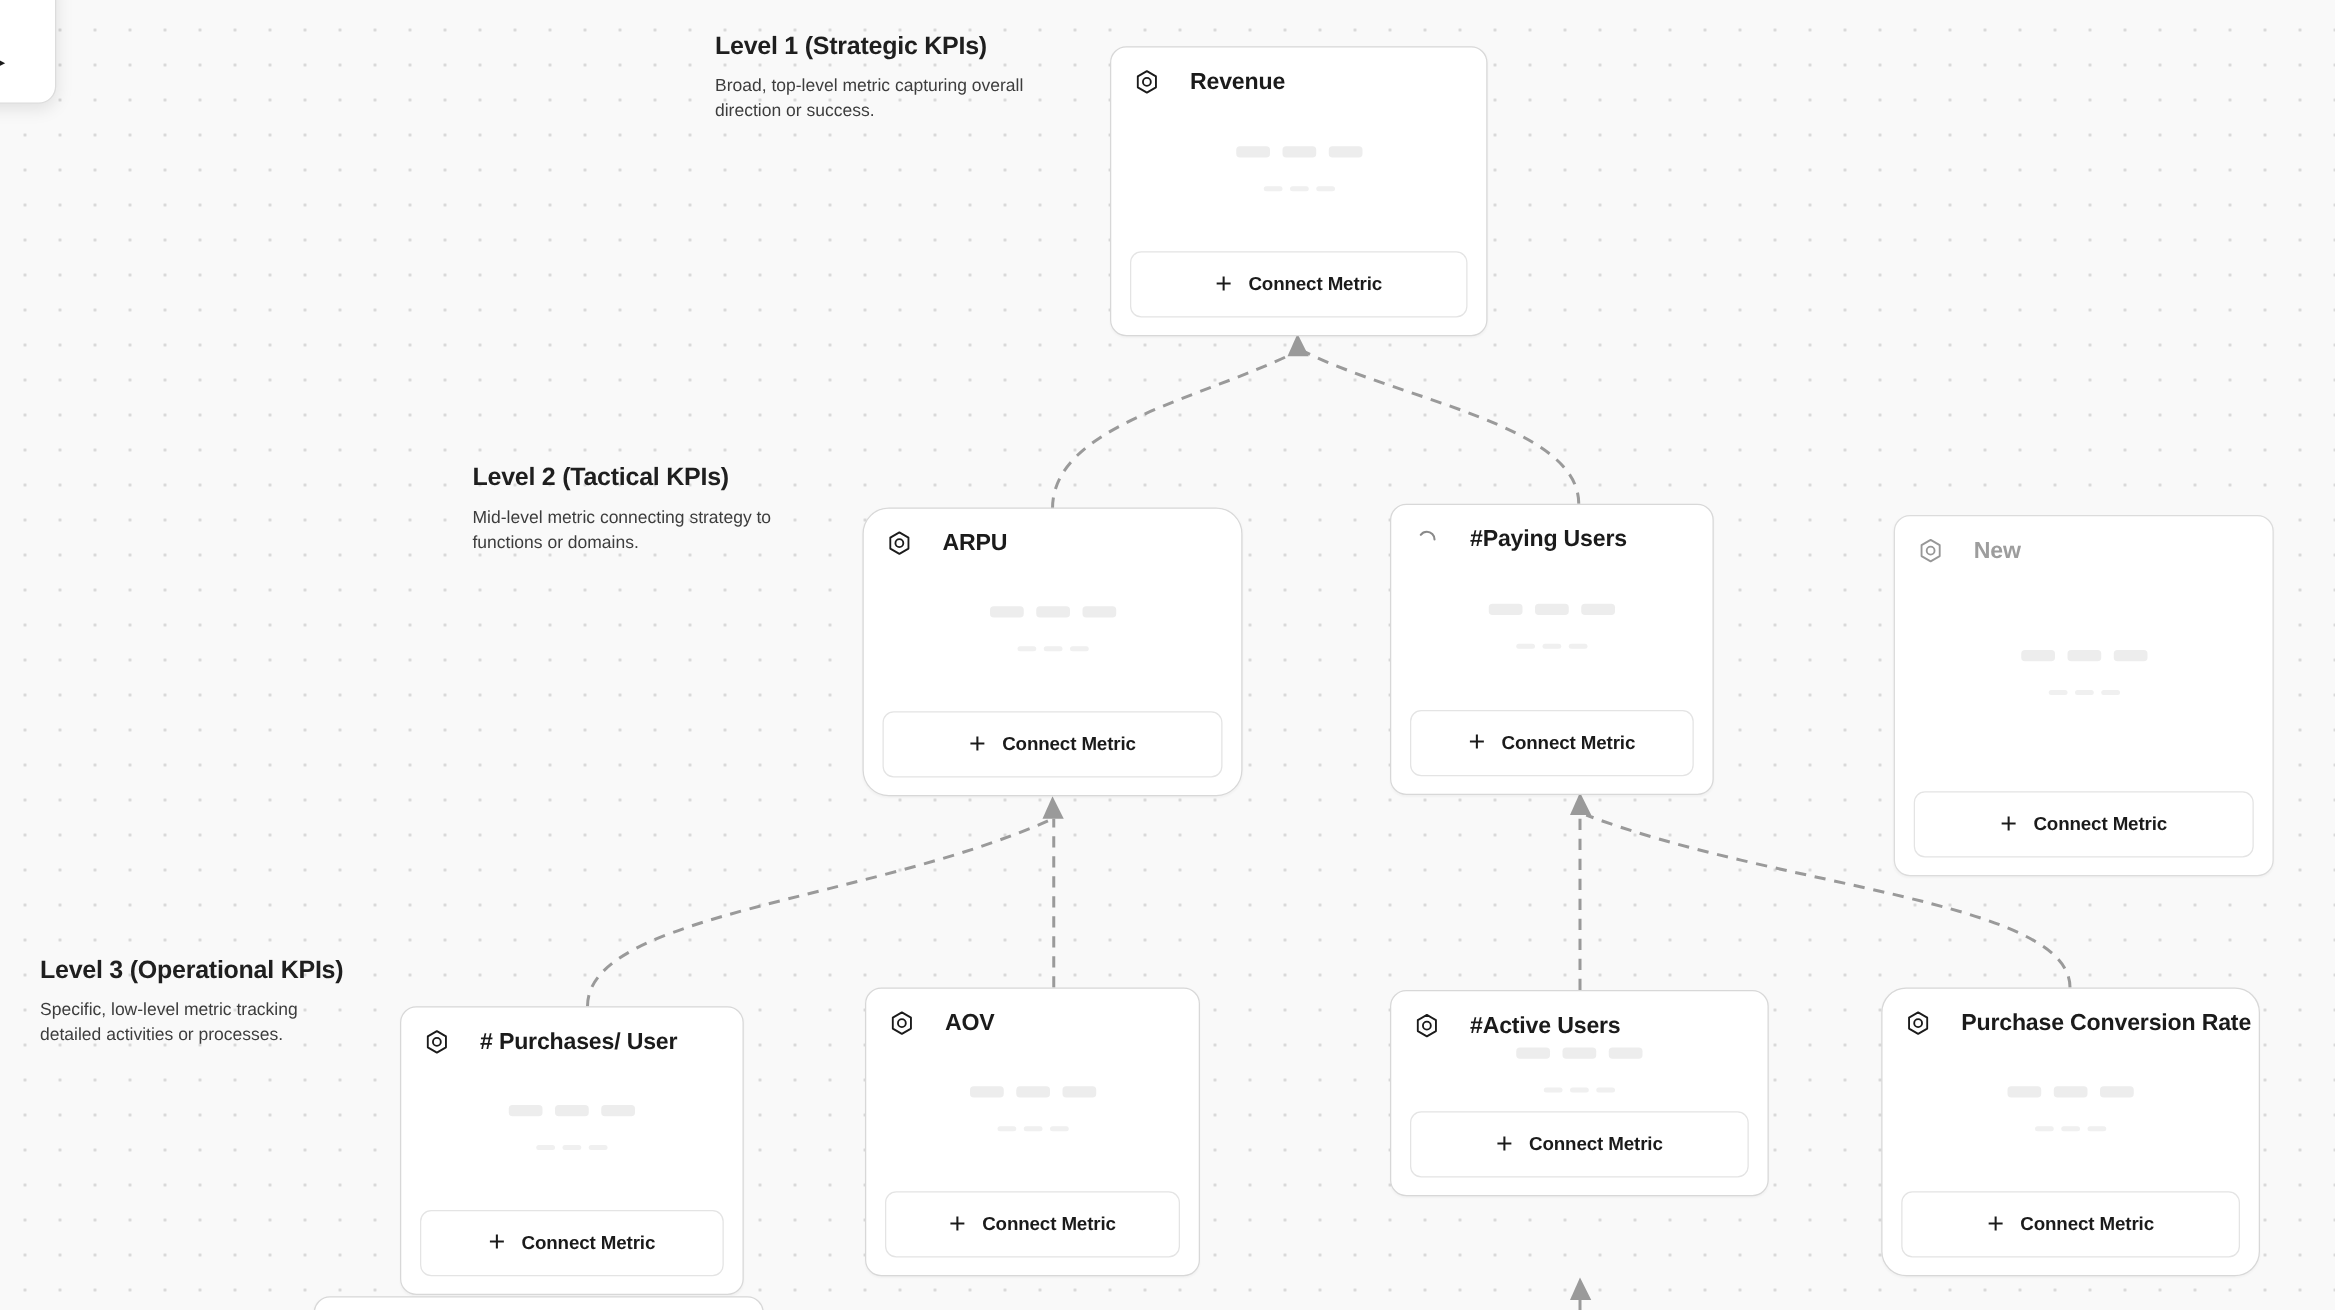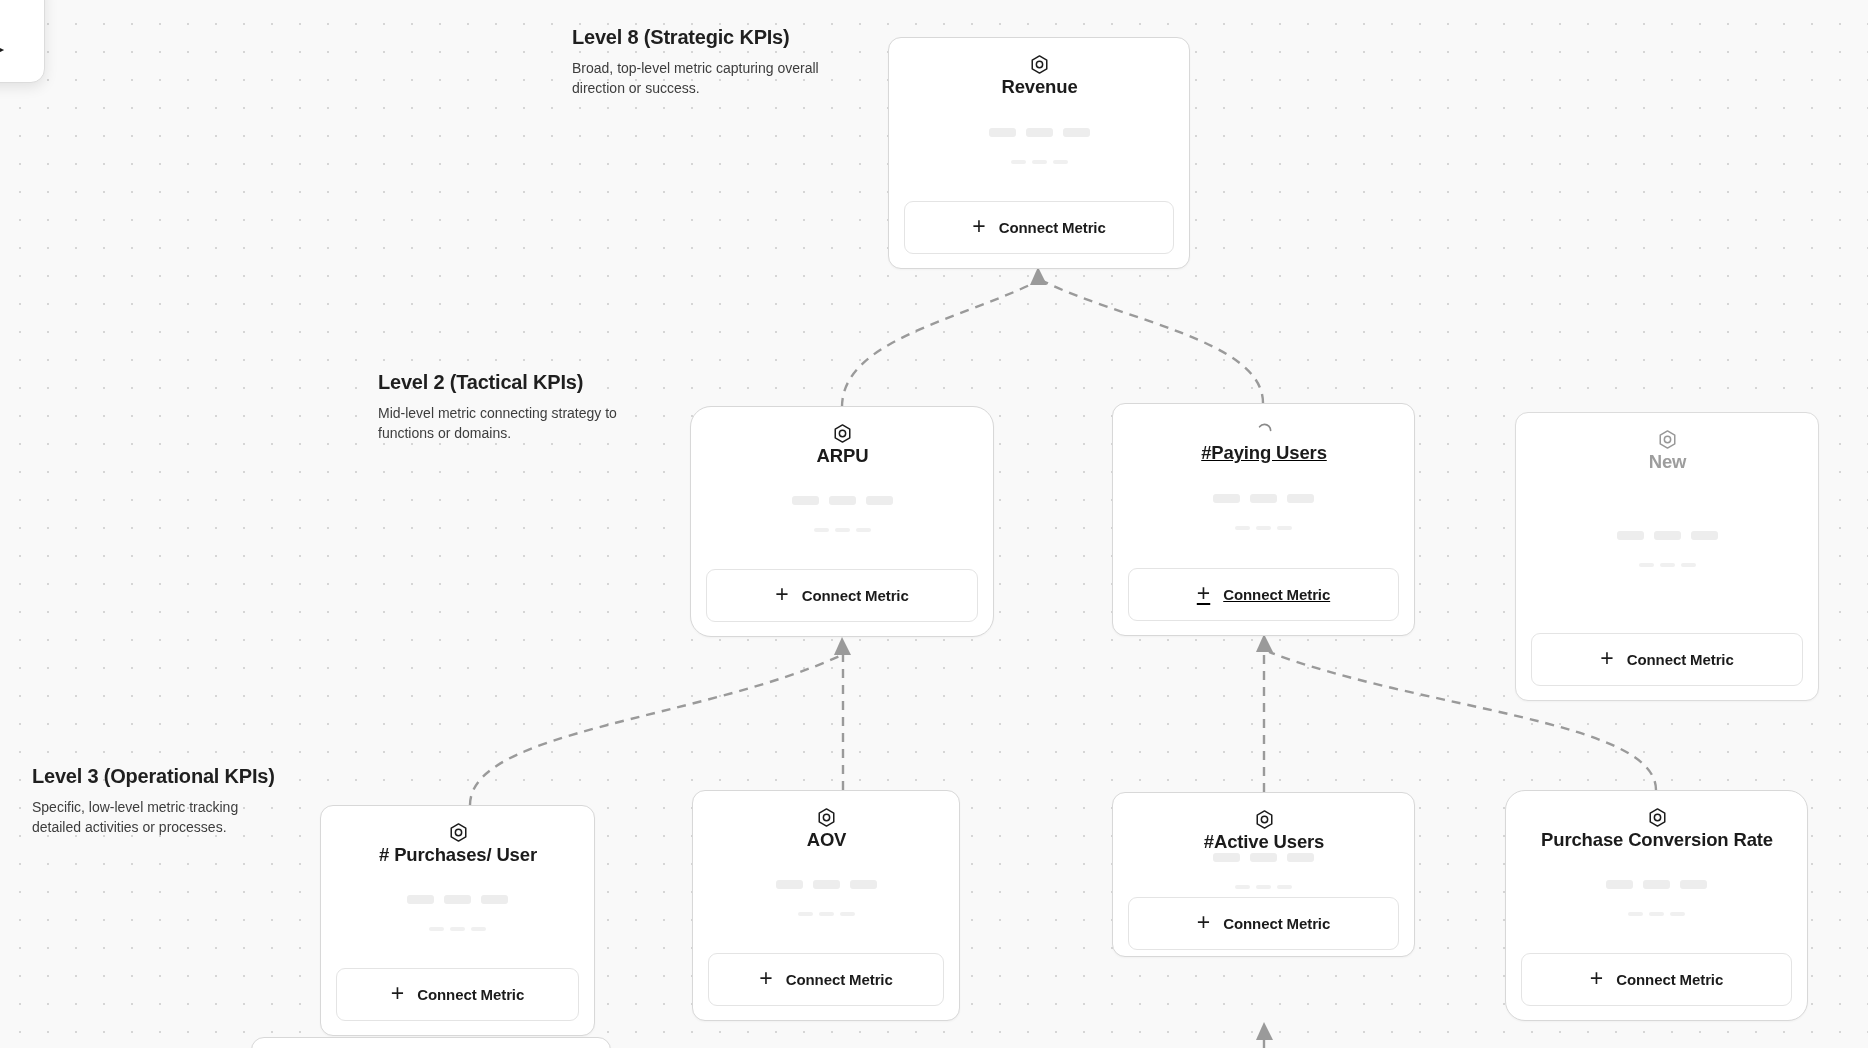--- a/index.html
+++ b/index.html
@@ -58,23 +58,22 @@
     border: 1.3px solid #d8d8d8;
     border-radius: 13px;
     display: flex;
     flex-direction: column;
     padding: 14px 15px 14px 15px;
     box-shadow: 0 1px 2px rgba(0,0,0,0.035);
   }
   .card-head {
     display: flex;
     align-items: center;
-    gap: 1px;
+    gap: 24px;
     padding: 2px 2px 0 3px;
-    flex-direction: column;
   }
   .card-icon { width: 21px; height: 21px; flex: 0 0 21px; display: block; }
   .card-title {
     font-size: 18.5px;
     font-weight: 600;
     color: #1b1b1b;
     letter-spacing: -0.15px;
     white-space: nowrap;
   }
 
@@ -170,21 +169,21 @@
     <polygon class="arrowhead" points="1264,634 1256,652 1273,652"></polygon>
 
     <path class="wire" d="M 1264 1048 L 1264 1032"></path>
     <polygon class="arrowhead" points="1264,1022 1256,1040 1273,1040"></polygon>
   </svg>
 
   <div class="panel-clip" style="left:-55px; top:-22px; width:100px; height:105px;"></div>
   <div class="caret-mark" style="left:-4px; top:40px;">▸</div>
 
   <div class="level-label" style="left:572px; top:26px;">
-    <div class="level-title">Level 8 (Strategic KPIs)</div>
+    <div class="level-title">Level 1 (Strategic KPIs)</div>
     <div class="level-desc">Broad, top-level metric capturing overall direction or success.</div>
   </div>
 
   <div class="level-label" style="left:378px; top:371px;">
     <div class="level-title">Level 2 (Tactical KPIs)</div>
     <div class="level-desc">Mid-level metric connecting strategy to functions or domains.</div>
   </div>
 
   <div class="level-label" style="left:32px; top:765px;">
     <div class="level-title">Level 3 (Operational KPIs)</div>
@@ -236,21 +235,21 @@
         <div class="skel"></div>
         <div class="skel"></div>
       </div>
     </div>
     <div class="connect-btn">
       <span class="plus-icon">+</span>
       <span class="connect-label">Connect Metric</span>
     </div>
   </div>
 
-  <div class="card" style="left:1112px; top:403px; width:303px; height:233px;text-decoration:underline;">
+  <div class="card" style="left:1112px; top:403px; width:259px; height:233px;">
     <div class="card-head">
       <svg class="card-icon" viewBox="0 0 24 24">
         <path d="M19 12a7 7 0 0 0-7-7 7 7 0 0 0-5.6 2.8" fill="none" stroke="#8a8a8a" stroke-width="1.9" stroke-linecap="round"></path>
       </svg>
       <div class="card-title">#Paying Users</div>
     </div>
     <div class="card-body">
       <div class="skel-row">
         <div class="skel w1"></div>
         <div class="skel w2"></div>

